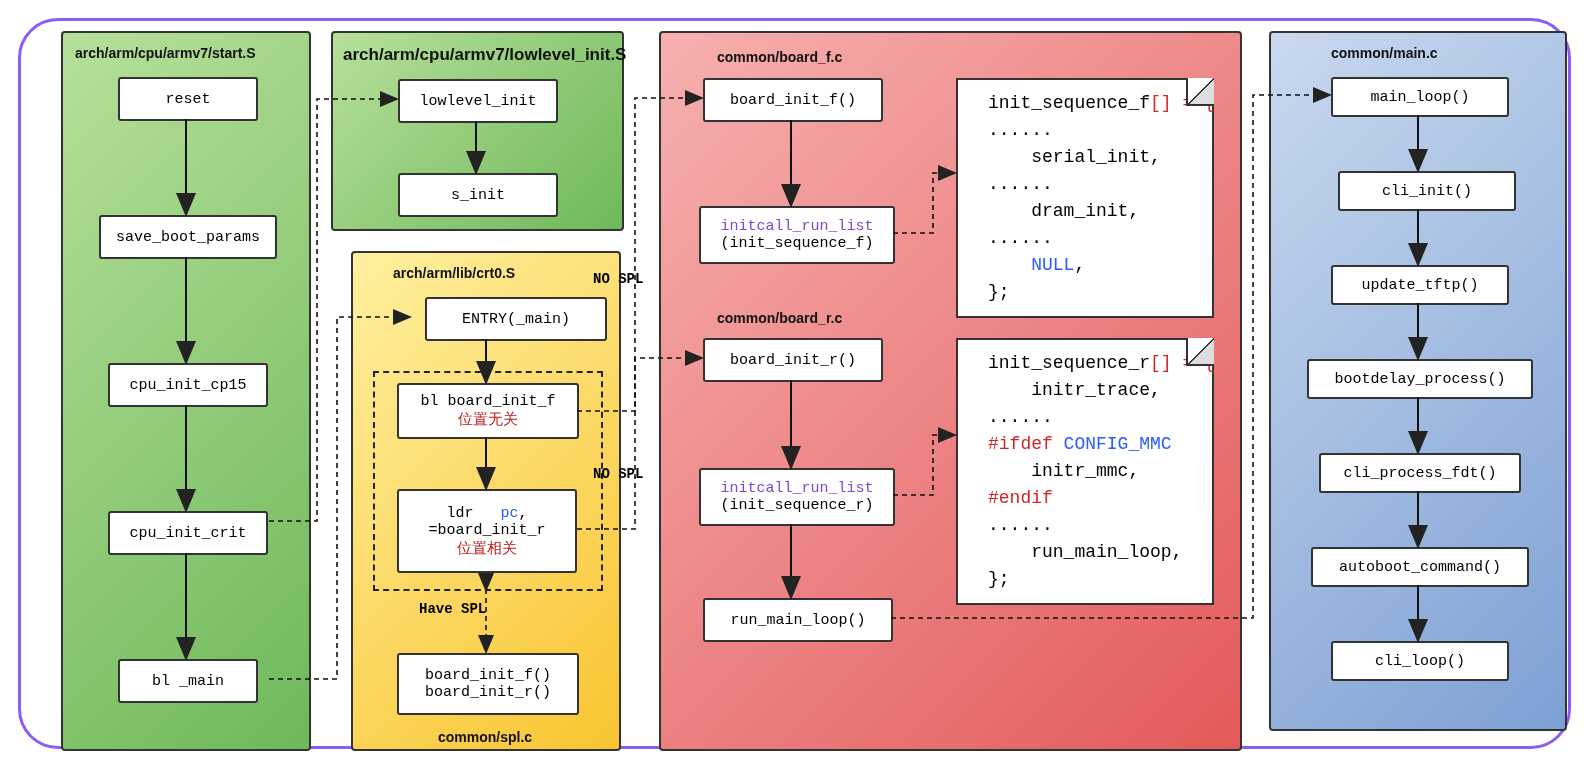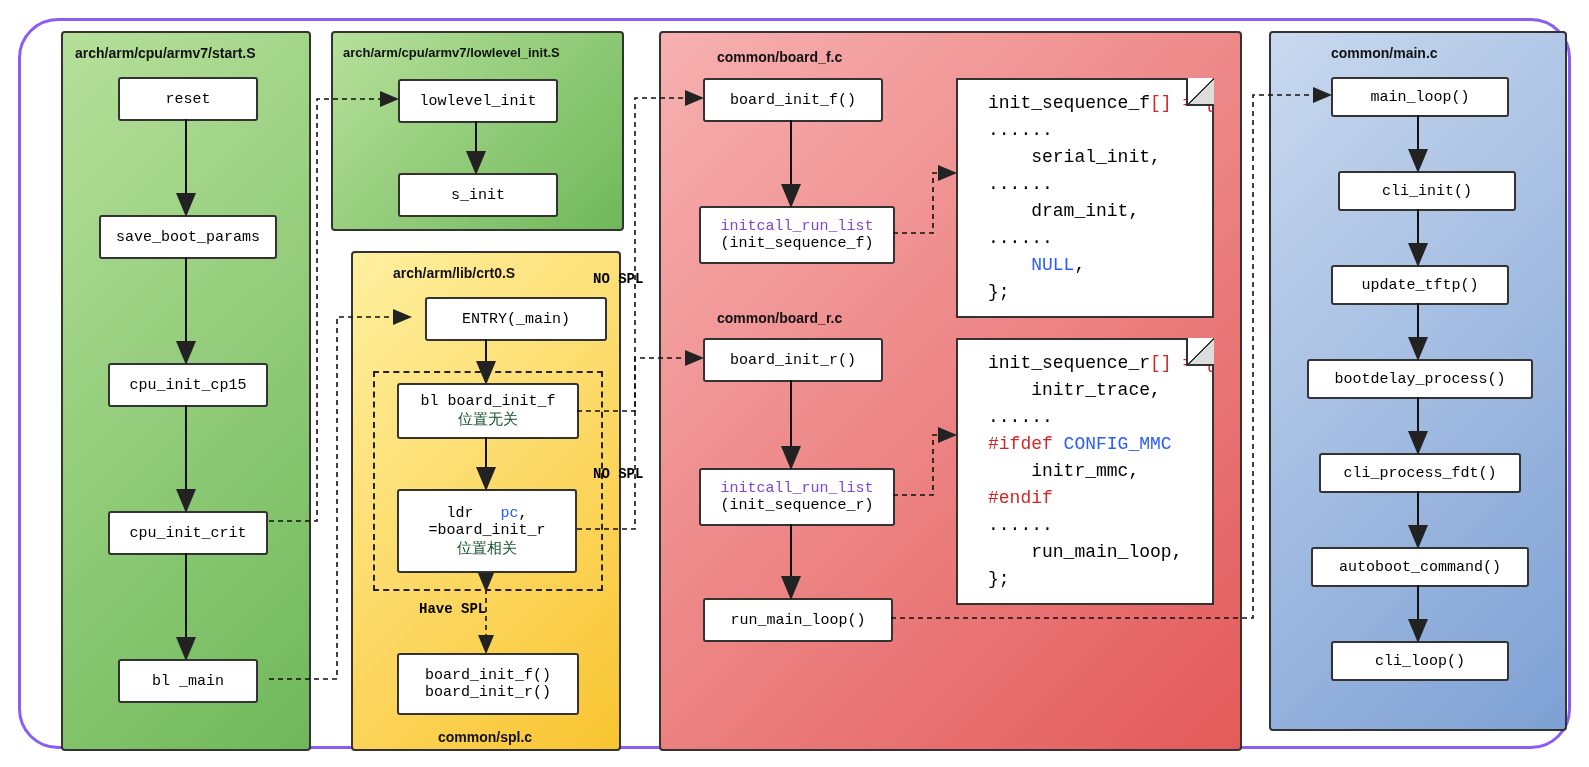--- a/index.html
+++ b/index.html
@@ -8,32 +8,32 @@
 
 .grp { position: absolute; border: 2px solid #333; border-radius: 4px; }
 .green1 { left:40px; top:10px; width:250px; height:720px; background: linear-gradient(135deg,#b6e09a,#6fb85a); }
 .green2 { left:310px; top:10px; width:293px; height:200px; background: linear-gradient(135deg,#b6e09a,#6fb85a); }
 .yellow { left:330px; top:230px; width:270px; height:500px; background: linear-gradient(135deg,#fff0a0,#f9c430); }
 .red    { left:638px; top:10px; width:583px; height:720px; background: linear-gradient(135deg,#f7b0b0,#e35a5a); }
 .blue   { left:1248px; top:10px; width:298px; height:700px; background: linear-gradient(135deg,#c9d9ef,#7da0d4); }
 
 .grp-title { position:absolute; font-weight:bold; font-family: Arial, sans-serif; font-size:14px; color:#111; }
 .green1 .grp-title{ top:12px; left:12px; }
-.green2 .grp-title{ top:12px; left:10px; font-size:13px; }
+.green2 .grp-title{ top:12px; left:10px; font-size:17px; }
 .yellow .grp-title{ top:12px; left:40px; }
 .red .t1{ top:16px; left:56px; }
 .red .t2{ top:277px; left:56px; }
 .blue .grp-title{ top:12px; left:60px; }
 
 .box { position:absolute; border:2px solid #333; background:#fff; border-radius:3px; display:flex; align-items:center; justify-content:center; text-align:center; font-size:15px; padding:12px 10px; white-space:pre; }
 
 .note { position:absolute; background:#fff; border:2px solid #333; padding:10px 30px; font-size:18px; line-height:1.5; white-space:pre; }
 .fold::after{ content:""; position:absolute; top:-2px; right:-2px; width:26px; height:26px; background:linear-gradient(135deg,#fff 49%,#333 50%,#333 52%,#ddd 53%); border-left:2px solid #333; border-bottom:2px solid #333; }
 
-.purple{ color:#7b45d6; } .red-txt{ color:#d12727; } .blue-txt{ color:#2a5cff; } .gray{ color:#14532d; }
+.purple{ color:#7b45d6; } .red-txt{ color:#d12727; } .blue-txt{ color:#2a5cff; } .gray{ color:#b91c1c; }
 
 svg.overlay{ position:absolute; left:0; top:0; width:100%; height:100%; pointer-events:none; }
 .lbl{ position:absolute; font-weight:bold; font-family:Liberation Mono, monospace; font-size:14px; background:transparent; }
 .dashbox{ position:absolute; border:2px dashed #222; }
 </style>
 </head>
 <body>
 
 <div class="canvas">
 

